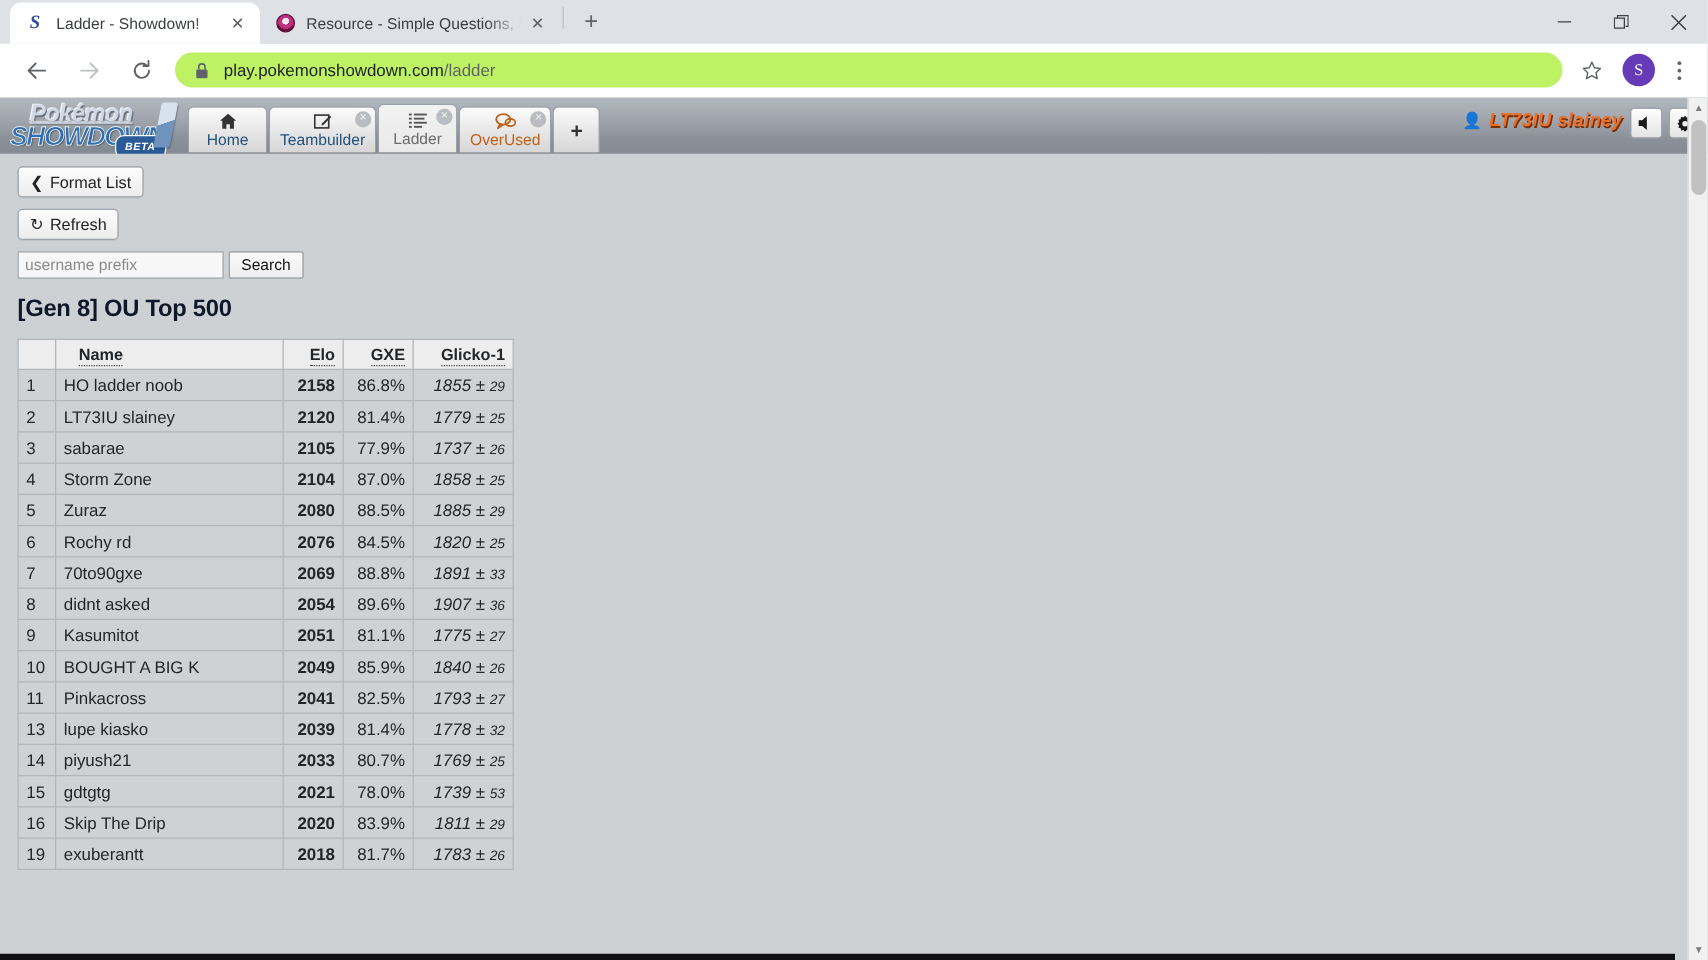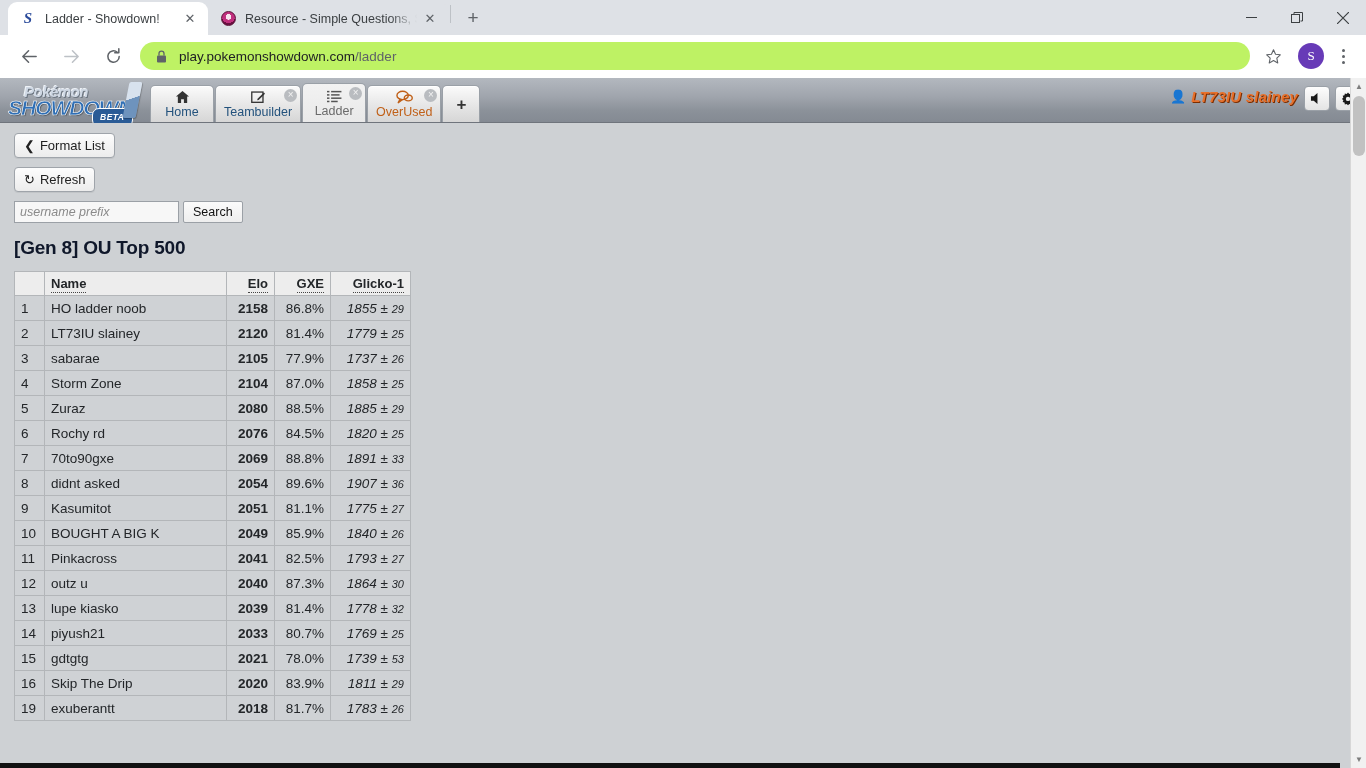--- a/index.html
+++ b/index.html
@@ -176,26 +176,27 @@
     width: 140px; height: 45px;
     display: flex; flex-direction: column;
     justify-content: center;
     padding-left: 4px;
     line-height: 1;
     user-select: none;
   }
   .ps-logo .l1 {
     font-family: "Liberation Sans", sans-serif;
     font-weight: bold; font-style: italic;
-    font-size: 15px;
+    font-size: 19px;
     color: #cfd8e4;
     letter-spacing: -0.5px;
     text-shadow: 1px 1px 0 #6d7681, -1px -1px 0 #eef2f7;
     margin-left: 16px;
     margin-bottom: -2px;
+    text-decoration: underline;
   }
   .ps-logo .l2 {
     font-family: "Liberation Sans", sans-serif;
     font-weight: bold; font-style: italic;
     font-size: 21px;
     color: #2f6fb5;
     letter-spacing: -1px;
     -webkit-text-stroke: 0.6px #ffffff;
     text-shadow: 1px 1px 1px #53585f;
     position: relative;
@@ -333,21 +334,20 @@
   .searchrow { display: flex; align-items: stretch; margin-bottom: 14px; }
   .searchbox {
     width: 165px;
     height: 22px;
     border: 1px solid #9ba0a6;
     background: #f7f7f7;
     font-size: 12.5px;
     padding: 0 5px;
     color: #555;
     font-family: "Liberation Sans", sans-serif;
-    font-style: italic;
   }
   .searchbox::placeholder { color: #8a8a8a; }
   .searchbtn {
     margin-left: 4px;
     height: 22px;
     padding: 0 9px;
     border: 1px solid #9ba0a6;
     background: linear-gradient(to bottom, #fbfbfb, #eeeeee);
     font-size: 12.5px;
     color: #111;
@@ -376,20 +376,21 @@
   }
   table.ladder thead th {
     background: #ededed;
     font-weight: bold;
     font-size: 13px;
     height: 24px;
   }
   table.ladder thead th span.dotted {
     border-bottom: 1px dotted #444;
     padding-bottom: 1px;
+    margin-left: 12px;
   }
   .col-rank { width: 30px; text-align: left !important; }
   .col-name { width: 182px; }
   .col-elo  { width: 48px; text-align: right !important; font-weight: bold; }
   .col-gxe  { width: 56px; text-align: right !important; }
   .col-gli  { width: 80px; text-align: right !important; font-style: italic; }
   th.col-elo, th.col-gxe, th.col-gli { text-align: right; font-style: normal; font-weight: bold; }
   .col-gli .dev { font-size: 11px; }
 
   
@@ -699,27 +700,20 @@
             <td class="col-gli"><span>1840</span> ± <span class="dev">26</span></td>
           </tr>
           <tr>
             <td class="col-rank">11</td>
             <td class="col-name">Pinkacross</td>
             <td class="col-elo">2041</td>
             <td class="col-gxe">82.5%</td>
             <td class="col-gli"><span>1793</span> ± <span class="dev">27</span></td>
           </tr>
           <tr>
-            <td class="col-rank">12</td>
-            <td class="col-name">outz u</td>
-            <td class="col-elo">2040</td>
-            <td class="col-gxe">87.3%</td>
-            <td class="col-gli"><span>1864</span> ± <span class="dev">30</span></td>
-          </tr>
-          <tr>
             <td class="col-rank">13</td>
             <td class="col-name">lupe kiasko</td>
             <td class="col-elo">2039</td>
             <td class="col-gxe">81.4%</td>
             <td class="col-gli"><span>1778</span> ± <span class="dev">32</span></td>
           </tr>
           <tr>
             <td class="col-rank">14</td>
             <td class="col-name">piyush21</td>
             <td class="col-elo">2033</td>

